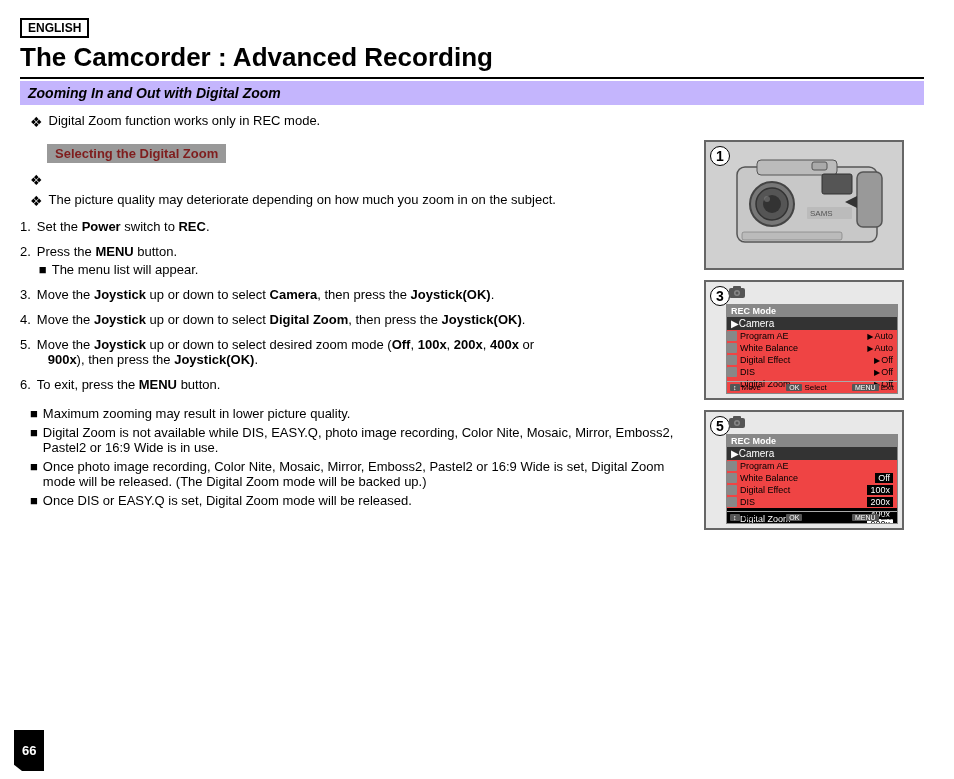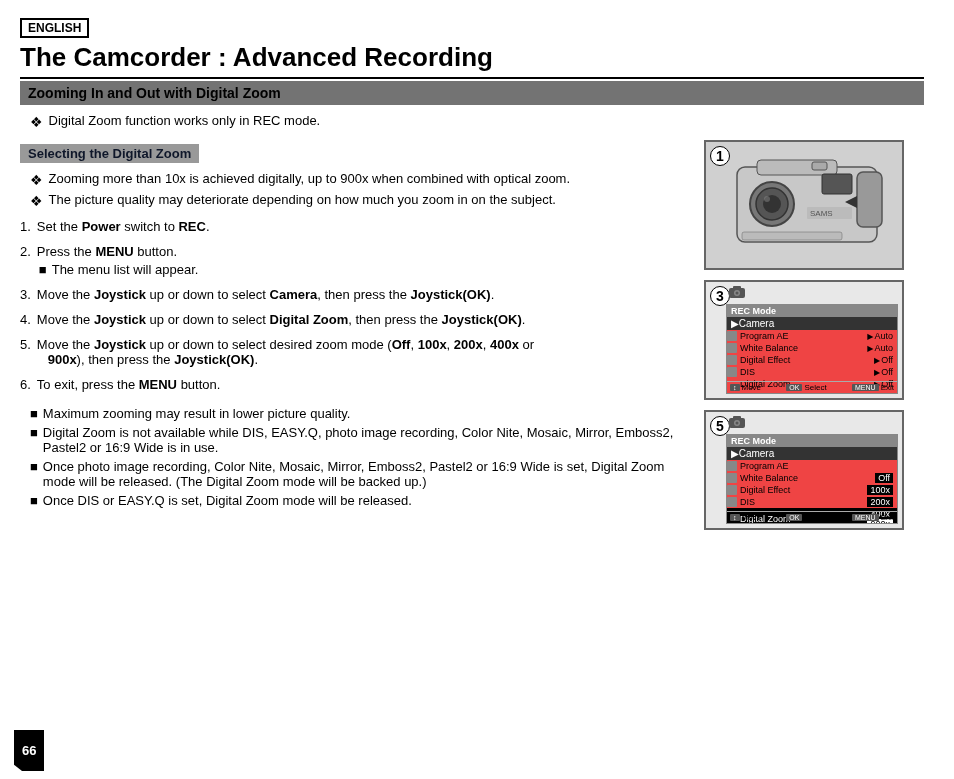--- a/index.html
+++ b/index.html
@@ -27,47 +27,49 @@
       margin-bottom: 4px;
     }
     .main-title {
       font-size: 26px;
       font-weight: bold;
       border-bottom: 2px solid #000;
       padding-bottom: 4px;
       margin-bottom: 2px;
     }
     .section-header {
-      background: #737373;
+      background: #c4b5fd;
       padding: 4px 8px;
+      font-style: italic;
       font-weight: bold;
       font-size: 14px;
       margin-bottom: 8px;
     }
     .bullet-item {
       display: flex;
       align-items: flex-start;
       margin-bottom: 4px;
       padding-left: 10px;
     }
     .bullet-symbol {
       margin-right: 6px;
       font-size: 14px;
       flex-shrink: 0;
       margin-top: 1px;
     }
     .sub-header {
       display: inline-block;
       background: #999;
-      color: #0f172a;
+      color: #7f1d1d;
       font-weight: bold;
       padding: 2px 8px;
       font-size: 13px;
       margin-bottom: 8px;
       margin-top: 4px;
+      margin-left: 27px;
     }
     .content-area {
       display: flex;
       width: 100%;
     }
     .left-content {
       flex: 1;
       padding-right: 20px;
     }
     .right-content {
@@ -286,21 +288,20 @@
 
   
   <div class="content-area">
     <div class="left-content">
       
       <div class="sub-header">Selecting the Digital Zoom</div>
 
       
       <div class="bullet-item">
         <span class="bullet-symbol">❖</span>
-        <span>Zooming more than 10x is achieved digitally, up to 900x when combined with optical zoom.</span>
       </div>
       <div class="bullet-item">
         <span class="bullet-symbol">❖</span>
         <span>The picture quality may deteriorate depending on how much you zoom in on the subject.</span>
       </div>
 
       
       <ol class="step-list">
 
         <li>

